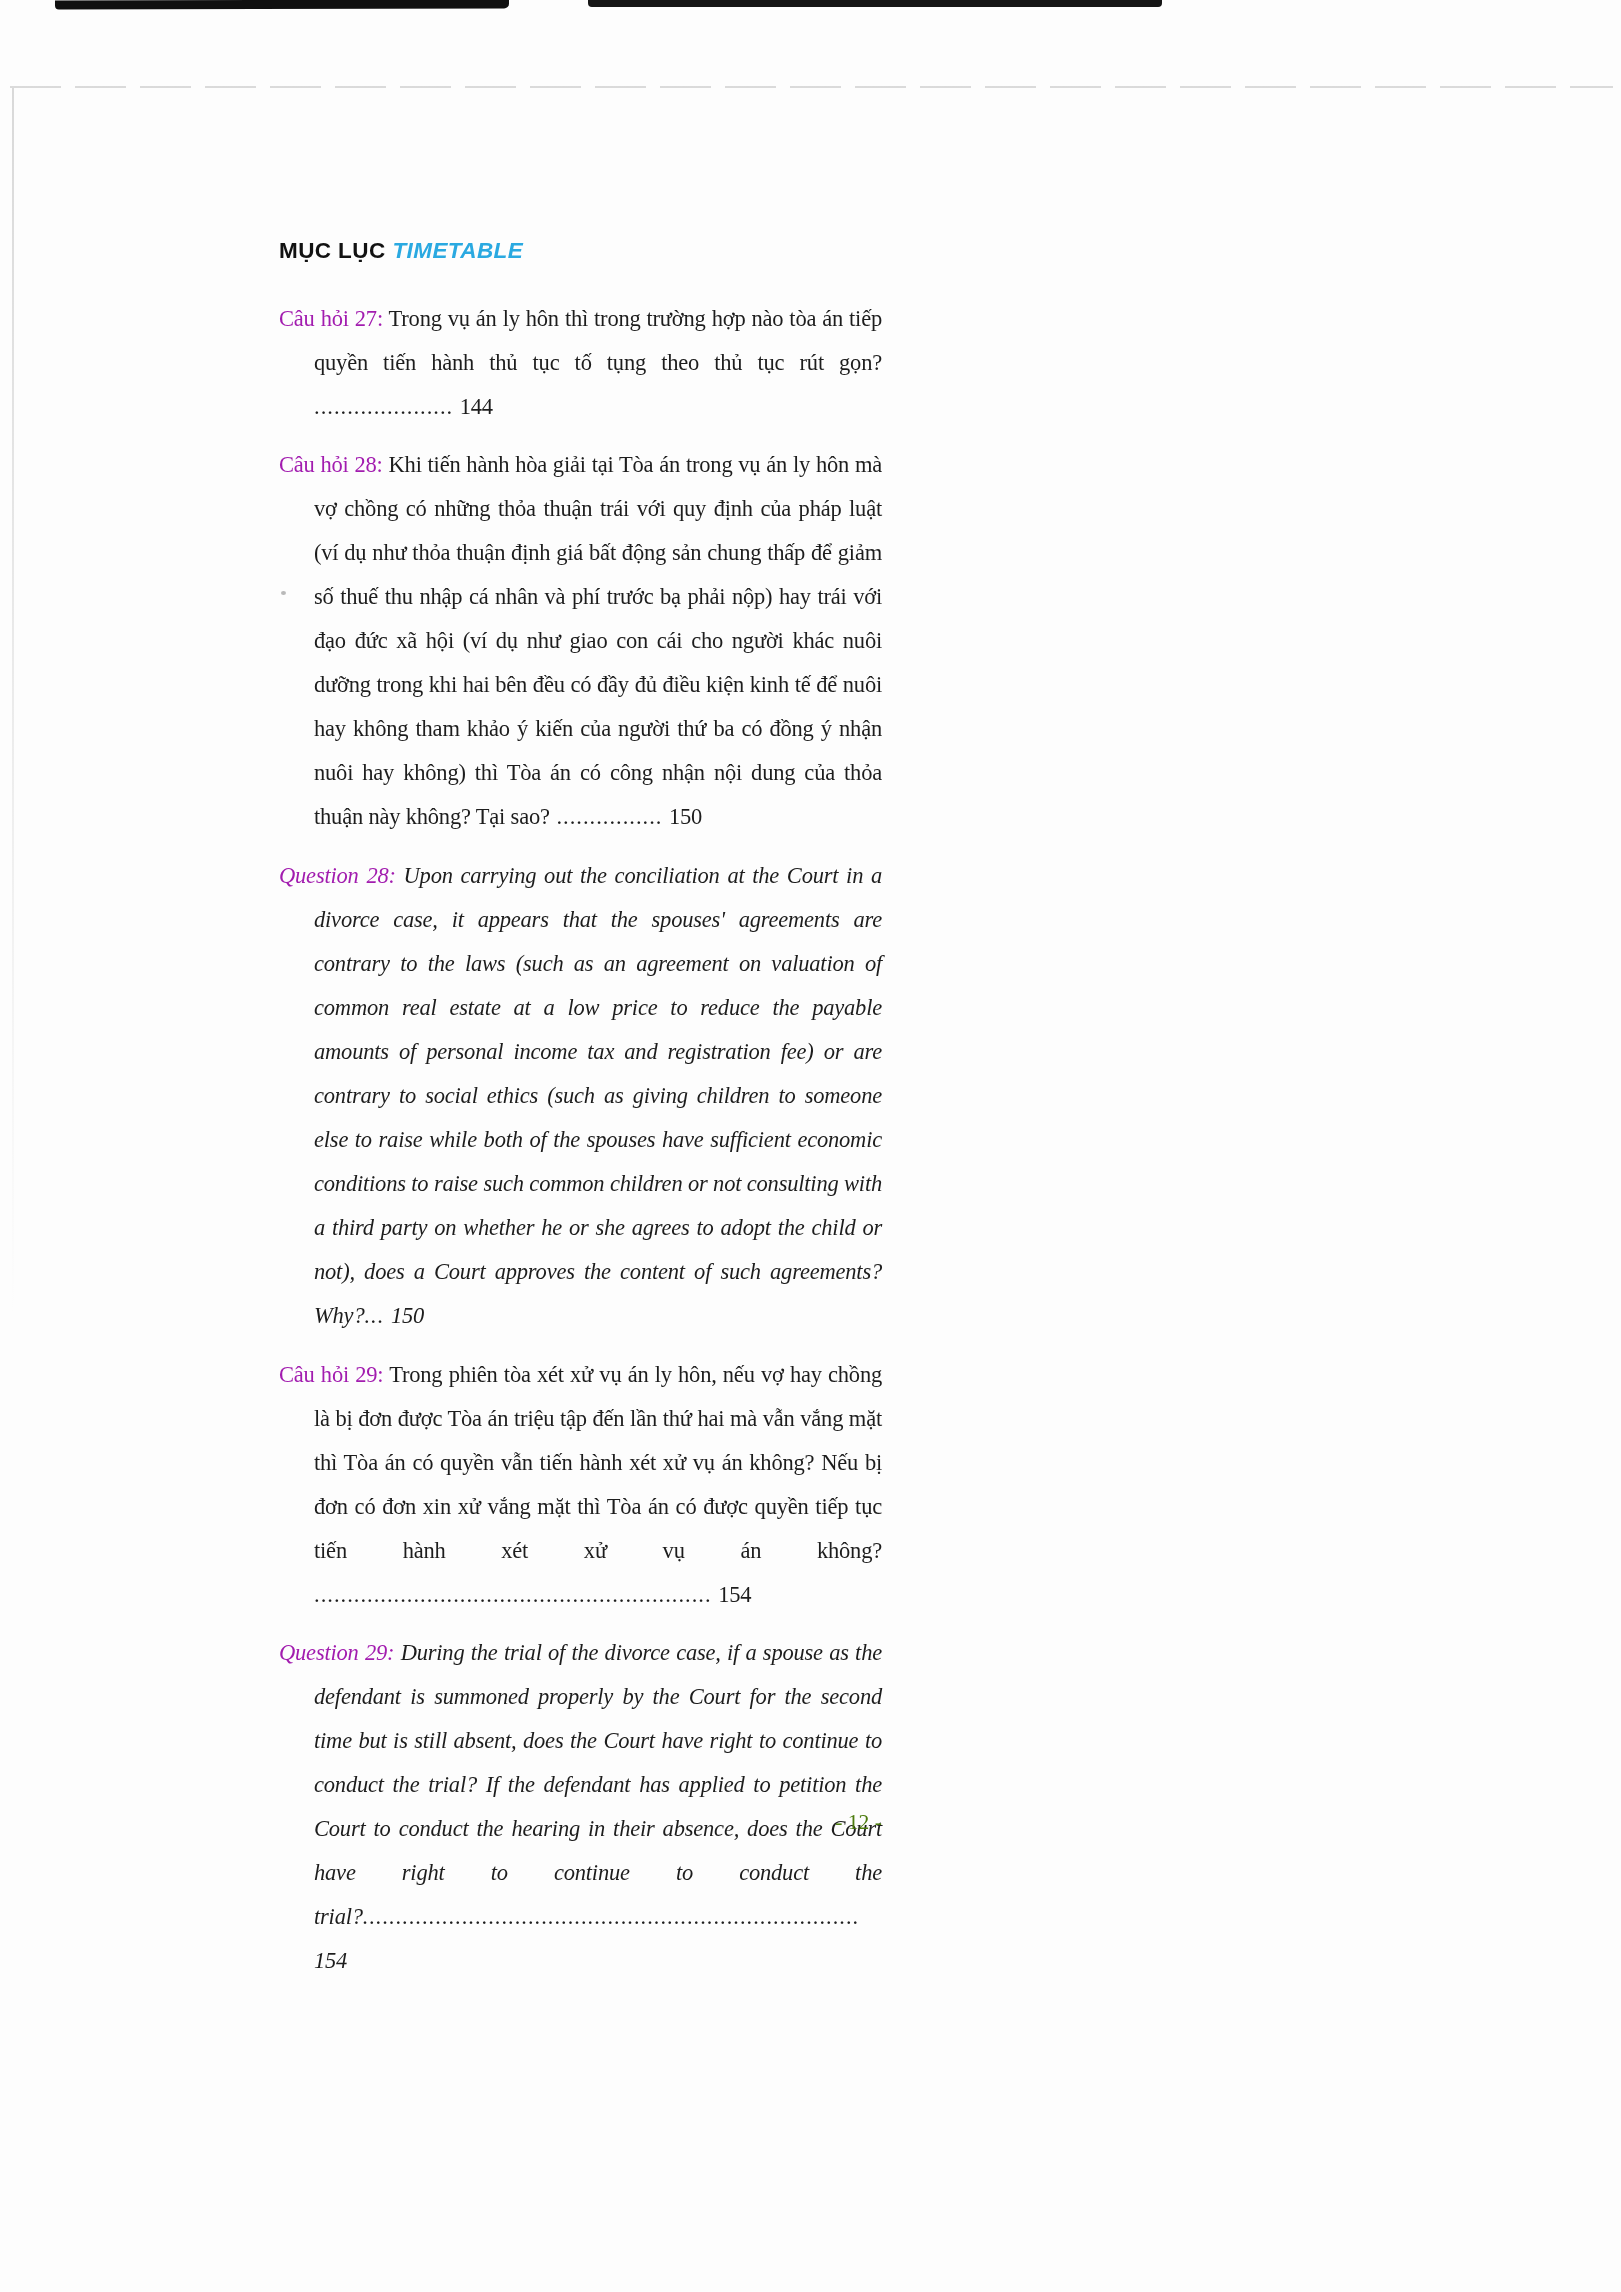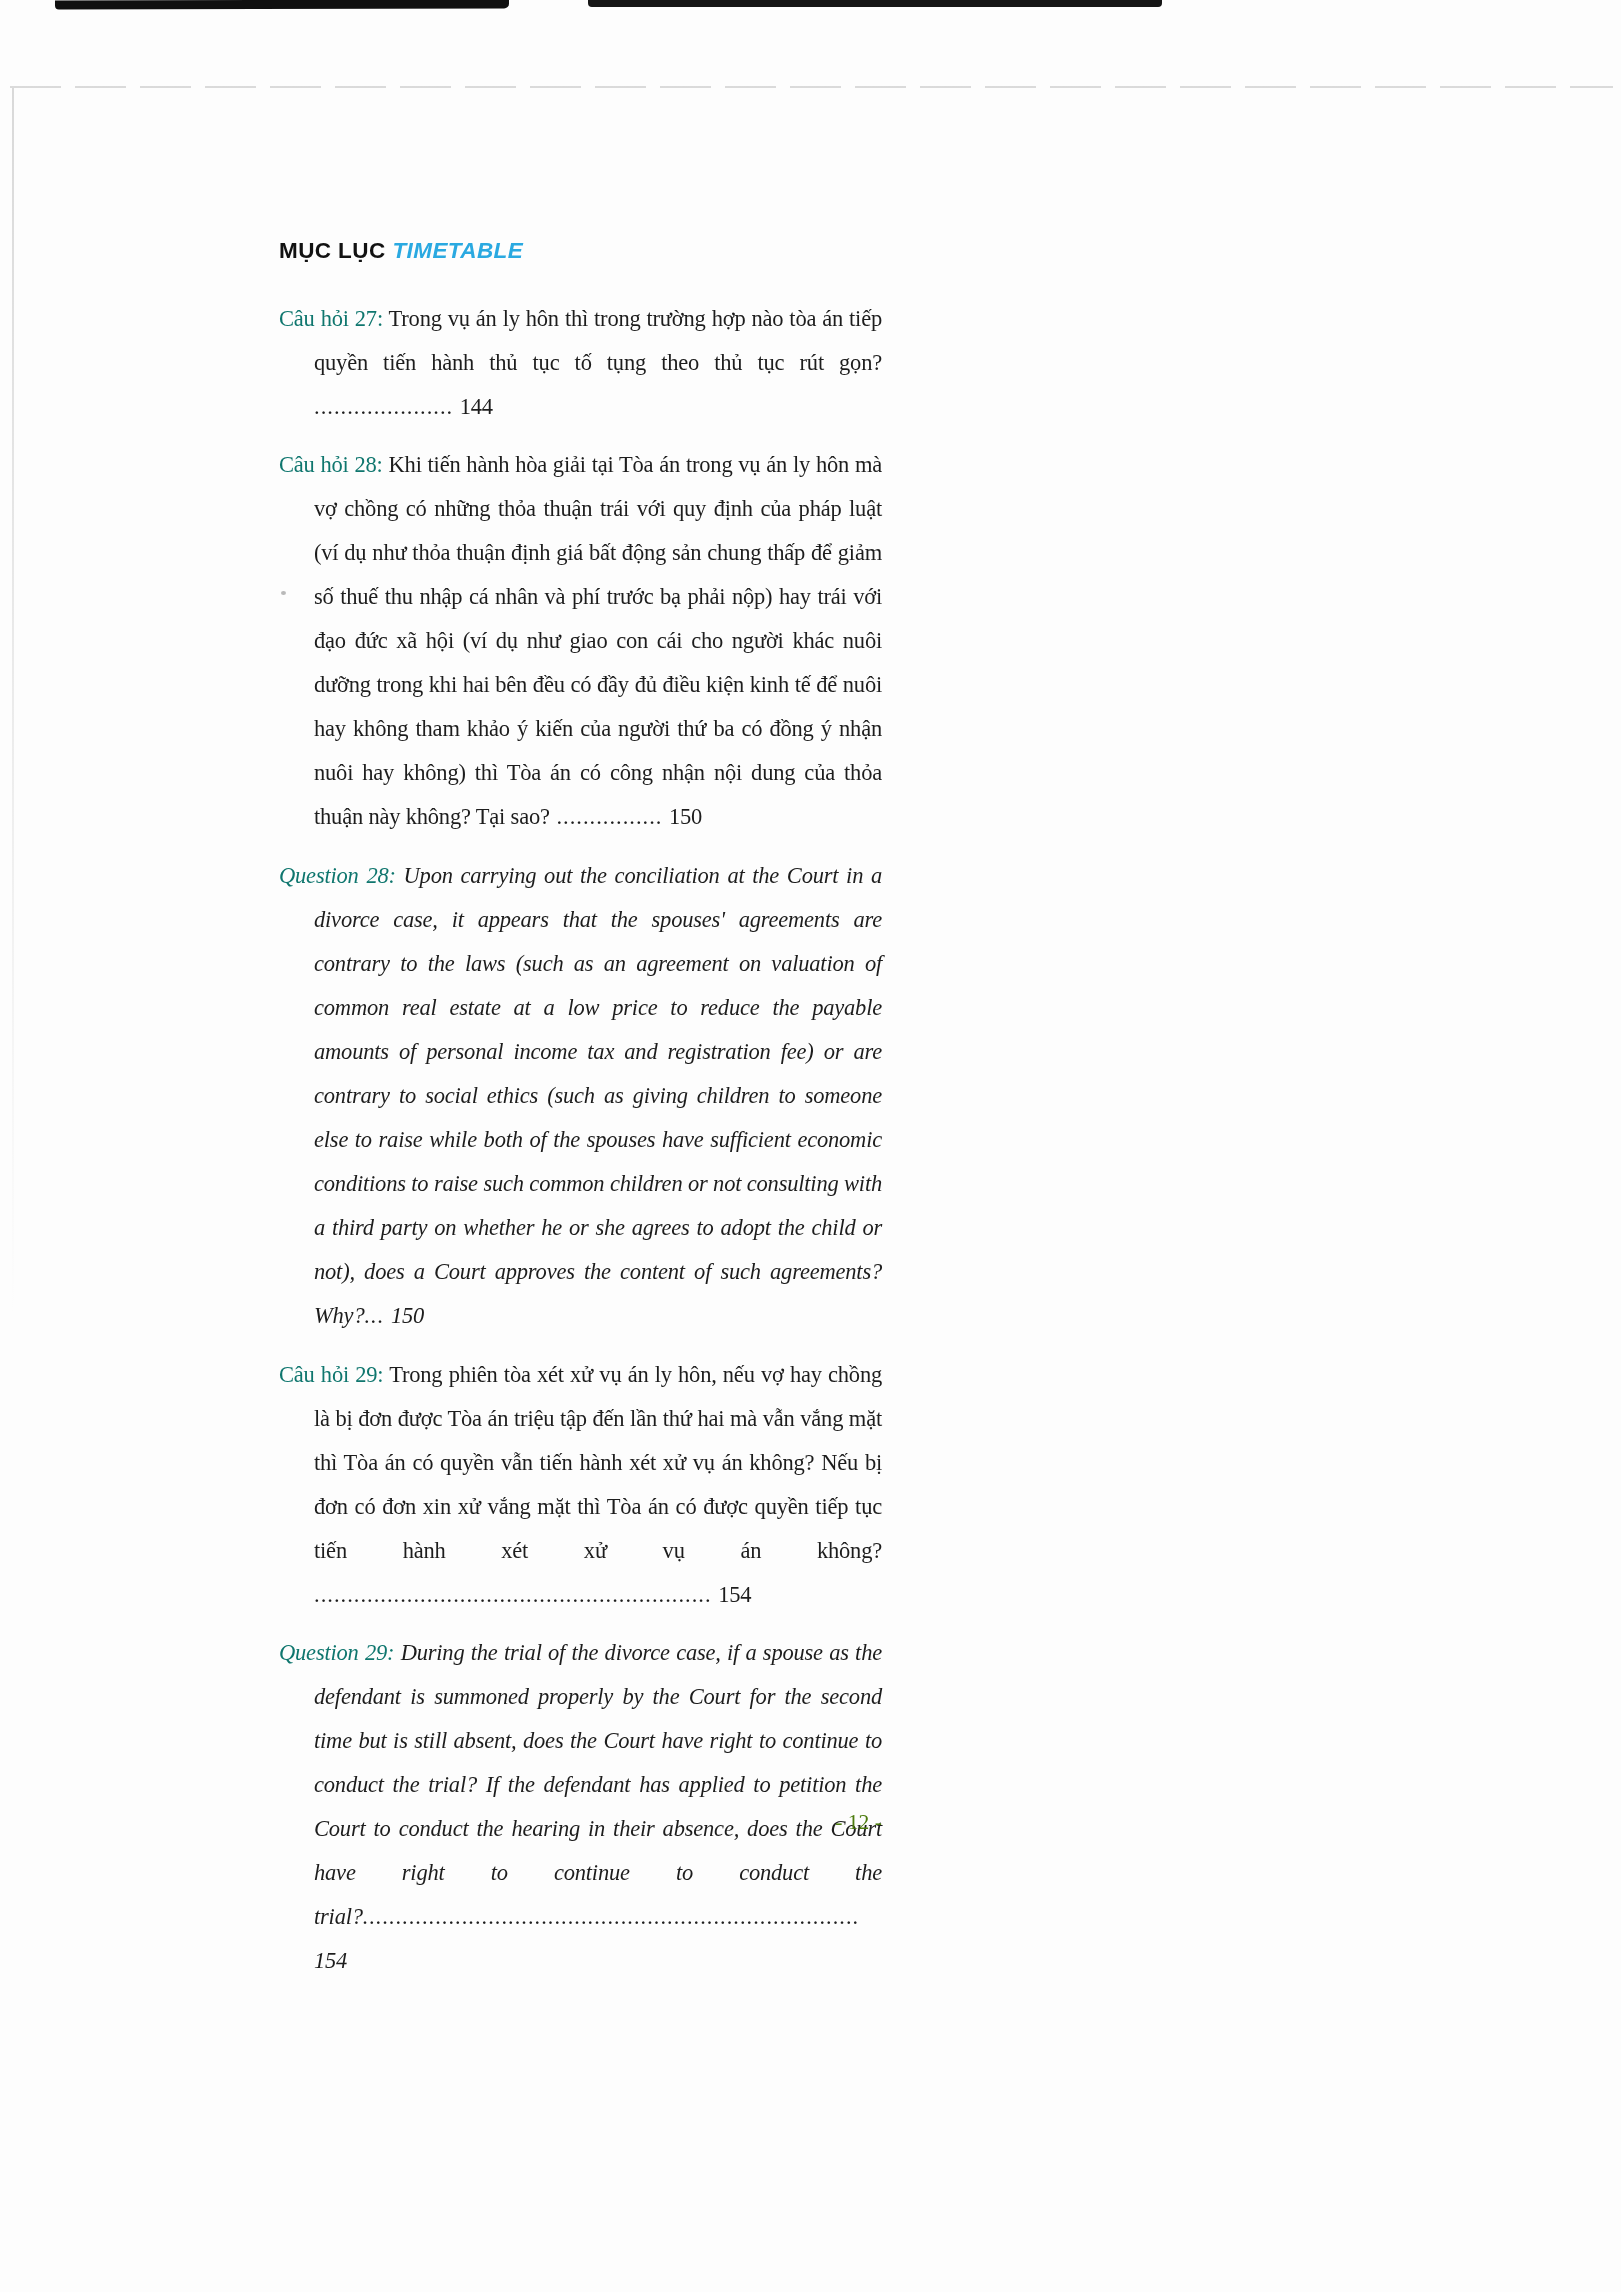--- a/index.html
+++ b/index.html
@@ -48,21 +48,21 @@
     margin: 0 0 33px 0;
   }
   .hdr .hdr-en {
     color: #2aa9e1; font-style: italic; margin-left: 6.9px; text-align: center;
   }
   .entry {
     margin: 0 0 14.7px 0;
     text-align: justify;
     padding-left: 35px; text-indent: -35px; 
   }
-  .entry .label { color: #0f766e; }
+  .entry .label { color: #a21caf; }
   .entry.en { font-style: italic; }
   .leader { letter-spacing: 1px; }
   .pagenum { }
 
   .footer {
     position: absolute; left: 279px; top: 1808px; width: 603px;
     text-align: right; font-size: 21.6px; line-height: 29px; color: #4d7c0f;
   }
 </style>
 </head>

